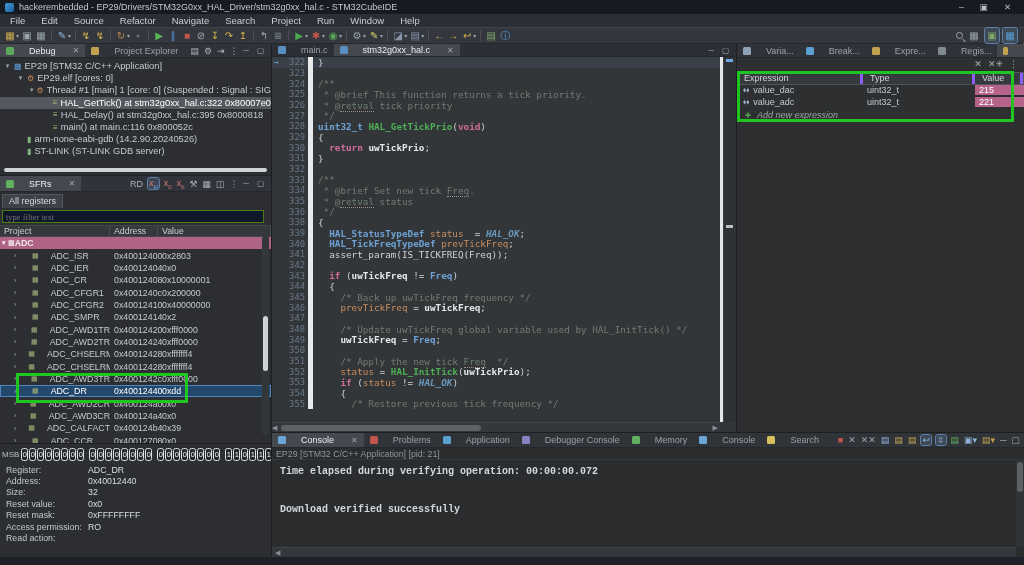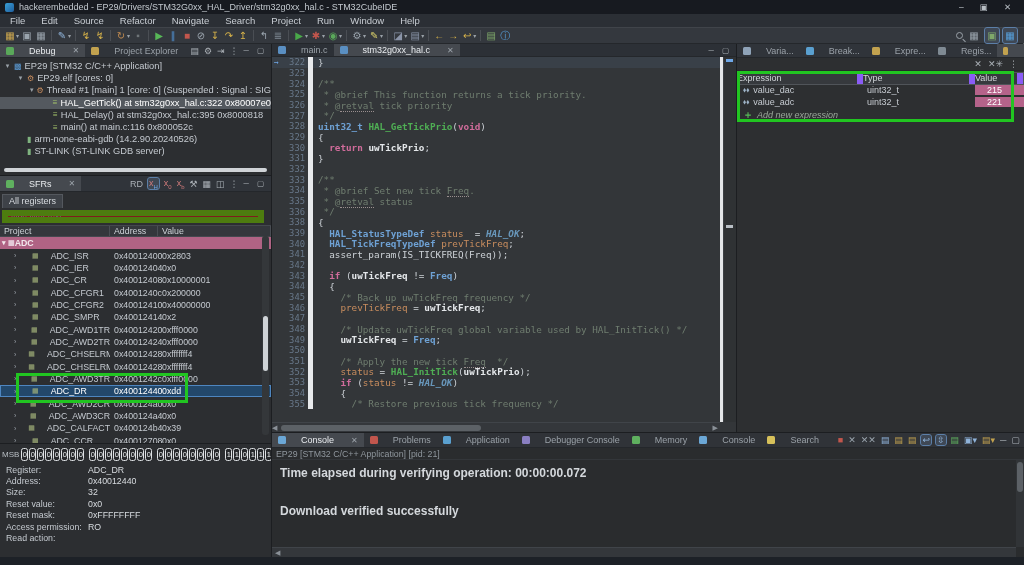--- a/index.html
+++ b/index.html
@@ -34,21 +34,21 @@
   .tree{padding-top:2px}
   .trow{height:12.2px;display:flex;align-items:center;gap:3px;white-space:nowrap;overflow:hidden;font-size:9.3px}
   .trow.sel{background:#54595f;color:#fff}
   .texp{width:7px;font-size:7px;color:#9aa1a8;text-align:center}
   .ticon{font-size:8px}
   .hscroll{position:absolute;left:4px;right:4px;bottom:3px;height:4px;background:#cfd3d7;border-radius:2px}
   
   .sfrs-panel{top:175px;left:0;width:272px;height:268px;background:#2c2e31;border-right:1px solid #1c1e21;border-top:1px solid #1c1e21;overflow:hidden}
   .sfrs-tabs{height:16px}
   .allreg{display:inline-block;margin:2px 0 0 2px;padding:1px 6px 2px;background:#3e4248;border:1px solid #54585e;border-bottom:none;font-size:9px;color:#d6dade}
-  .filter{margin:2px;width:262px;height:13px;background:#7f1d1d;border:6px solid #4d7c0f;color:#8a9097;font-size:8.5px;padding:0 3px;font-family:Liberation Sans, sans-serif}
+  .filter{margin:2px;width:262px;height:13px;background:#0f172a;border:1px solid #4d7c0f;color:#8a9097;font-size:8.5px;padding:0 3px;font-family:Liberation Serif, serif}
   .sfr-head{display:flex;height:12px;background:#34373c;border-top:1px solid #44484e;border-bottom:1px solid #44484e;font-size:8.8px;color:#cdd2d7}
   .sfr-head div{padding:0 4px;border-right:1px solid #4a4e54}
   .c-reg{width:110px}.c-addr{width:48px}.c-val{flex:1}
   .srow{display:flex;height:12.35px;align-items:center;font-size:8.8px;white-space:nowrap}
   .srow .c-reg{display:flex;align-items:center;gap:12px;padding-left:14px;overflow:hidden}
   .srow .c-addr,.srow .c-val{padding:0 4px}
   .srow.group{background:#b06384;color:#f2e7ec;font-weight:bold;padding-left:2px}
   .srow.selrow{background:#23486b;outline:1px solid #4e86c0;outline-offset:-1px;color:#fff}
   .sexp{font-size:7px;color:#9aa1a8;width:6px}
   .sicon{font-size:7px;color:#9fae78}
@@ -80,34 +80,34 @@
   .escroll-v{position:absolute;top:13px;bottom:10px;right:13px;width:3px;background:#e4e6e8}
   .eruler{position:absolute;top:13px;bottom:10px;right:0;width:13px;background:#2f3234;border-left:1px solid #3c4044}
   .eruler .mk{position:absolute;left:2px;width:7px;height:3px;background:#6fa8e8}
   .escroll-h{position:absolute;left:0;right:16px;bottom:0;height:10px;background:#34373b;border-top:1px solid #404449;display:flex;align-items:center;color:#8a9097;font-size:7px}
   .escroll-h .thumb{height:6px;background:#5c6166;border-radius:3px;width:200px;margin-left:4px}
   
   .rpanel{top:44px;left:737px;right:0;height:388px;background:#2d2f31}
   .rtool{height:13px;display:flex;justify-content:flex-end;align-items:center;gap:6px;padding-right:6px;color:#aab0b6;font-size:9px;background:#2d2f31;border-bottom:1px solid #26282b}
   .xtable{margin-top:1px;font-size:9px}
   .xhead{display:flex;height:12.5px;background:#36393d;border:1px solid #505459;border-left:none;color:#d2d6da}
-  .xhead div{padding:0 0;border-right:6px solid #8b5cf6;display:flex;align-items:center}
+  .xhead div{padding:0 7px;border-right:3px solid #8b5cf6;display:flex;align-items:center}
   .xc1{width:126px}.xc2{width:112px}.xc3{flex:1}
   .xrow{display:flex;height:12px;align-items:flex-start}
   .xrow .xc1{display:flex;align-items:center;gap:4px;padding-left:6px}
   .xrow .xc2{display:flex;align-items:center;padding-left:4px}
-  .xrow .xc3{display:flex;align-items:center;padding-left:12px;background:#b5638a;color:#fff}
+  .xrow .xc3{display:flex;align-items:center;padding-left:4px;background:#b5638a;color:#fff}
   .watch{font-size:7px;color:#9fb4c8}
   .addrow{display:flex;align-items:center;gap:4px;height:12px;padding-left:6px;color:#9aa89a;font-style:italic}
   .plus{color:#59b859;font-weight:bold;font-style:normal;font-size:10px}
   
   .console{top:432px;left:272px;right:0;height:125px;background:#2a2c2e;border-top:1px solid #1c1e21}
   .ctabs{height:15px;background:#303338;border-bottom:1px solid #24272b;display:flex;align-items:stretch;font-size:9px;color:#9aa1a8}
   .csub{height:12px;display:flex;align-items:center;padding-left:4px;font-size:8.8px;color:#8f969d;border-bottom:1px solid #33363a}
-  .cbody{position:absolute;top:27px;left:0;right:8px;bottom:10px;padding:6px 0 0 8px;font-family:Liberation Sans, sans-serif;font-size:12px;font-weight:600;color:#d4d8dc}
+  .cbody{position:absolute;top:27px;left:0;right:8px;bottom:10px;padding:6px 0 0 8px;font-family:Liberation Mono, monospace;font-size:10px;font-weight:600;color:#d4d8dc}
   .cbody div{height:12.5px;white-space:pre}
   .cscroll-h{position:absolute;left:0;right:8px;bottom:0;height:10px;background:#34373b;border-top:1px solid #404449;display:flex;align-items:center;color:#8a9097;font-size:7px;padding-left:3px}
   .cscroll-v{position:absolute;top:27px;right:0;bottom:10px;width:8px;background:#313437}
   .cscroll-v .thumb{position:absolute;top:2px;left:1px;right:1px;height:30px;background:#5c6166;border-radius:3px}
   .statusbar{bottom:0;left:0;right:0;height:8px;background:#1d2127}
   
   .green{border:3px solid #21c521;pointer-events:none;z-index:50}
 </style>
 </head>
 <body>

